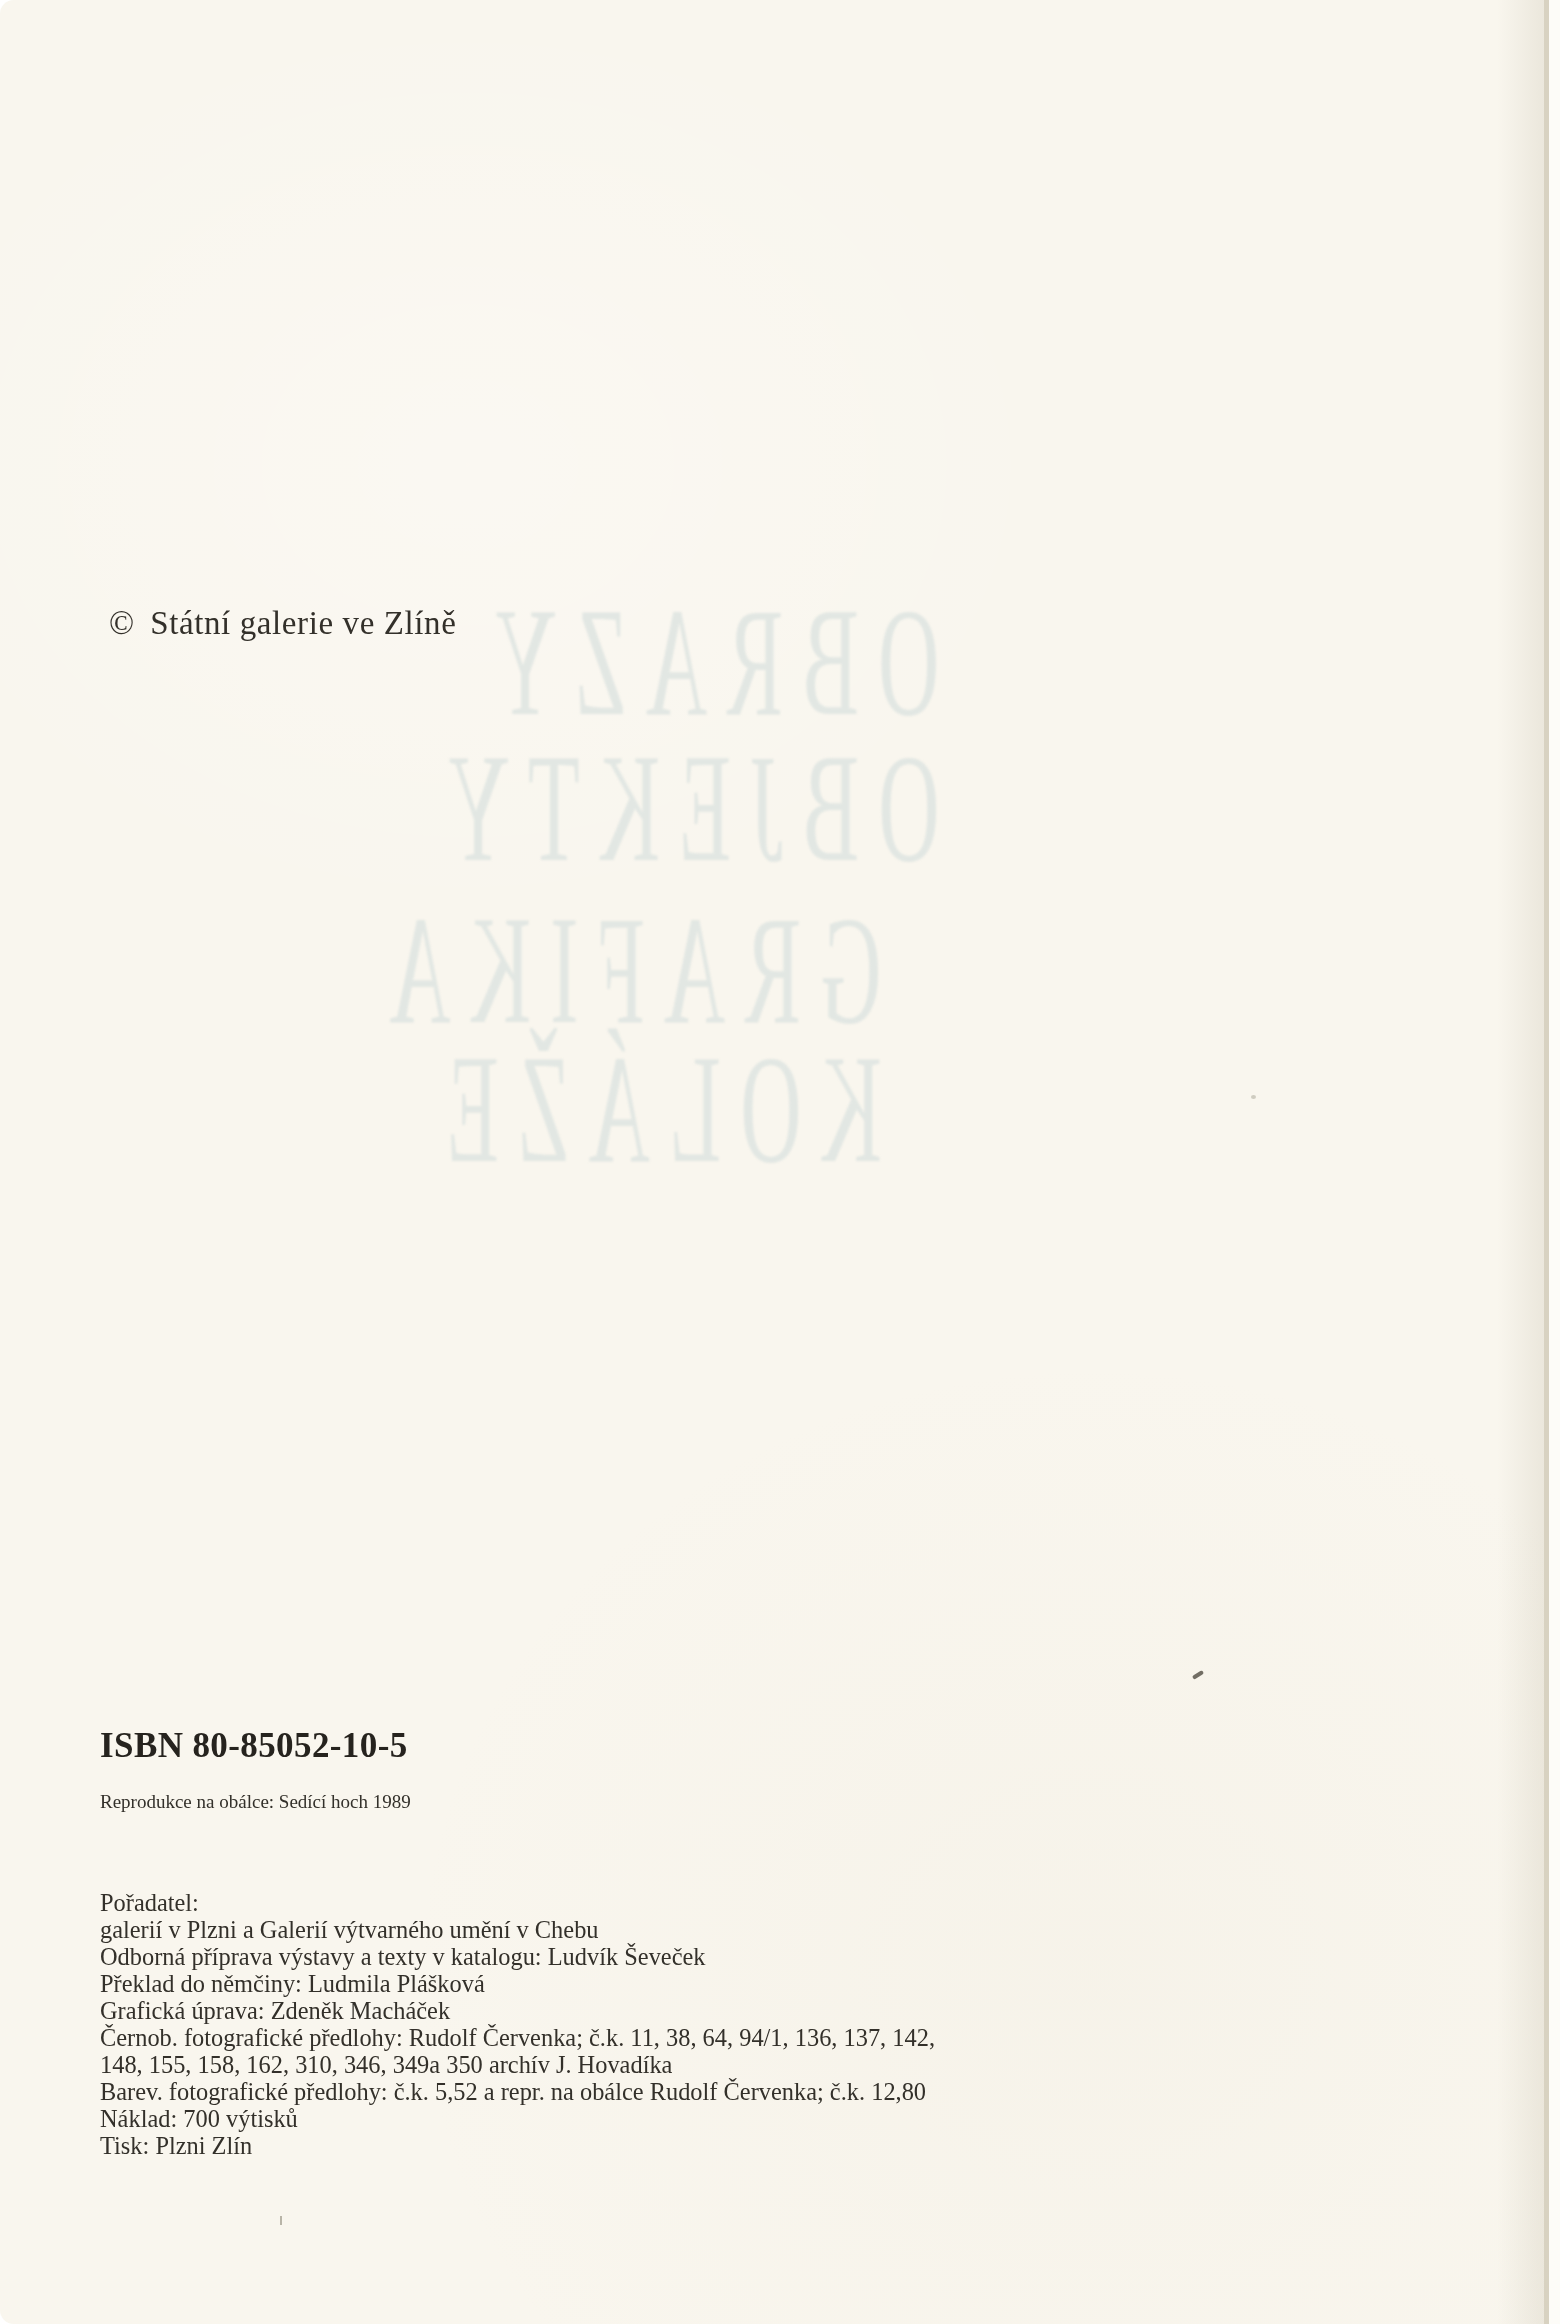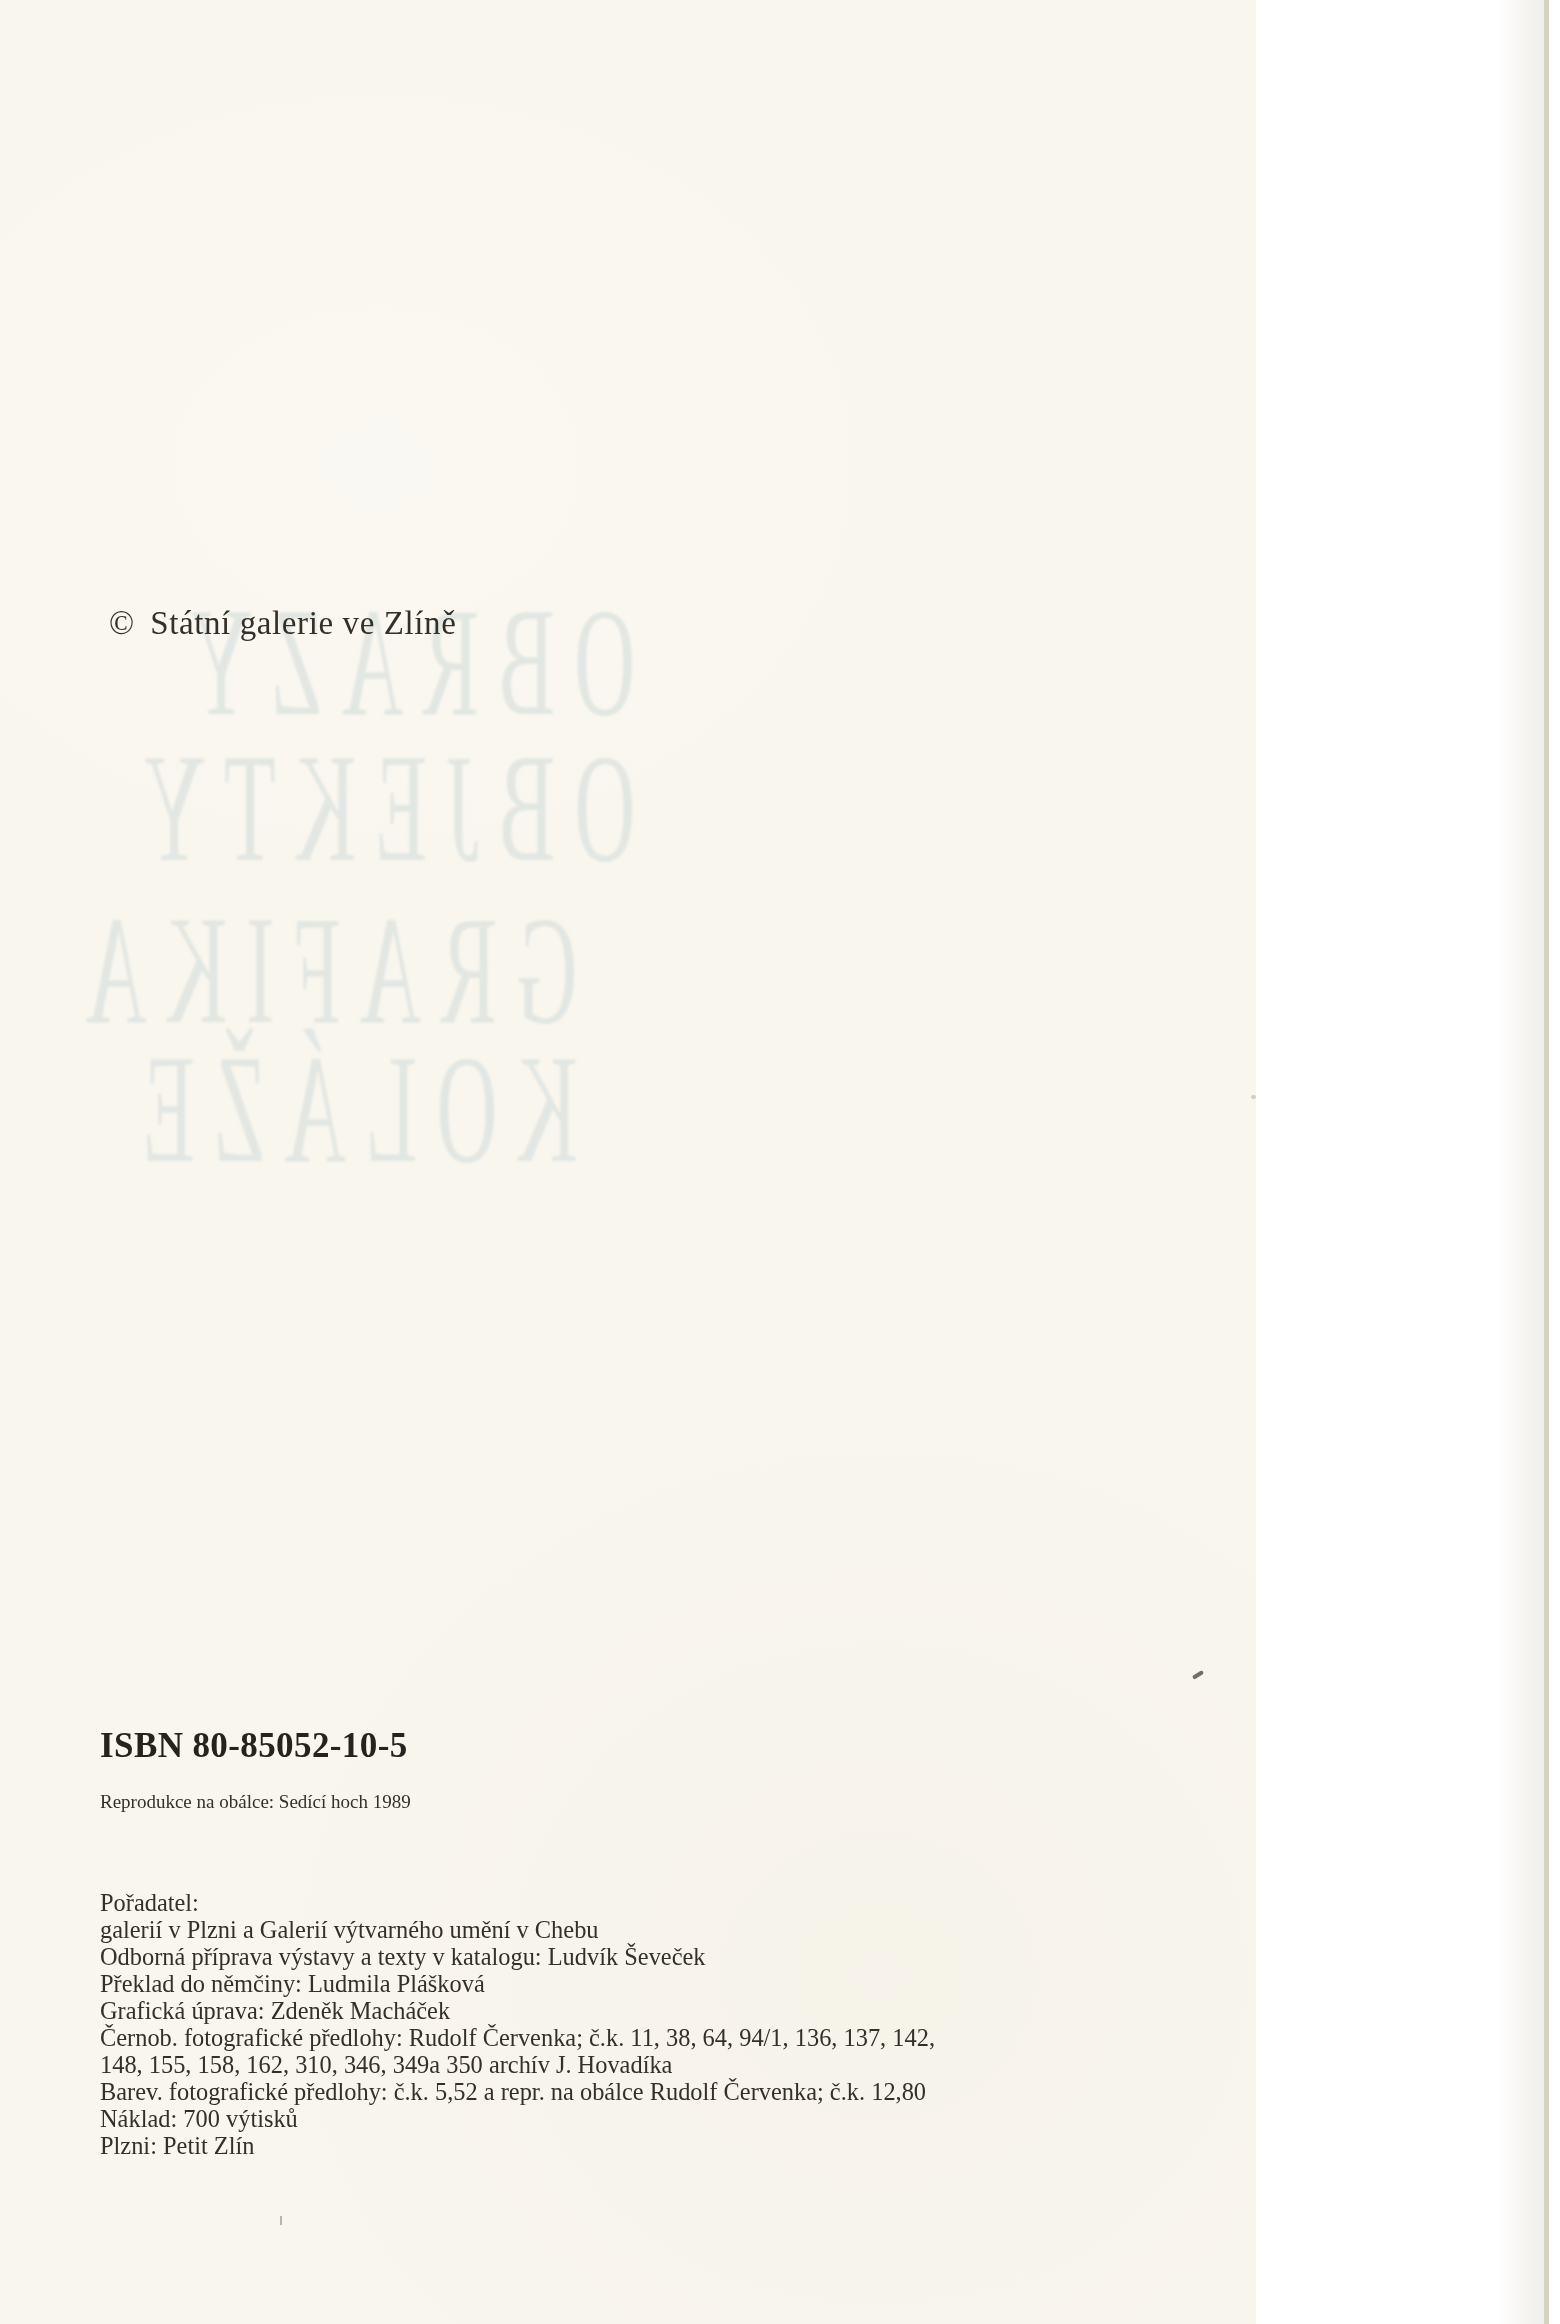--- a/index.html
+++ b/index.html
@@ -7,26 +7,27 @@
     padding: 0;
     width: 1560px;
     height: 2324px;
     overflow: hidden;
     font-family: "Liberation Serif", "DejaVu Serif", serif;
   }
 
   .page {
     position: absolute;
     inset: 0;
-    width: 1256px;
+    width: 1560px;
     height: 2324px;
     background-color: #f9f6ee;
     background-image:
       radial-gradient(ellipse 878px 683px at 30% 20%, rgba(255,255,255,0.25), rgba(255,255,255,0) 70%),
       radial-gradient(ellipse 975px 878px at 70% 85%, rgba(222,214,192,0.10), rgba(222,214,192,0) 70%);
+    border-radius: 14px;
   }
 
   
   .edge-shade {
     position: absolute;
     top: 0; bottom: 0;
     left: 1497px; width: 47px;
     background: linear-gradient(to right, rgba(186,178,156,0), rgba(186,178,156,0.22));
   }
   .edge-line {
@@ -156,21 +157,21 @@
   <div class="credits">
     <div>Pořadatel:</div>
     <div>galerií v Plzni a Galerií výtvarného umění v Chebu</div>
     <div>Odborná příprava výstavy a texty v katalogu: Ludvík Ševeček</div>
     <div>Překlad do němčiny: Ludmila Plášková</div>
     <div>Grafická úprava: Zdeněk Macháček</div>
     <div>Černob. fotografické předlohy: Rudolf Červenka; č.k. 11, 38, 64, 94/1, 136, 137, 142,</div>
     <div>148, 155, 158, 162, 310, 346, 349a 350 archív J. Hovadíka</div>
     <div>Barev. fotografické předlohy: č.k. 5,52 a repr. na obálce Rudolf Červenka; č.k. 12,80</div>
     <div>Náklad: 700 výtisků</div>
-    <div>Plzni: Petit Zlín</div>
+    <div>Tisk: Plzni Zlín</div>
   </div>
 
   <div class="speck-a"></div>
   <div class="speck-b"></div>
   <div class="speck-c"></div>
 
   <div class="edge-shade"></div>
   <div class="edge-line"></div>
   <div class="edge-strip"></div>
 

